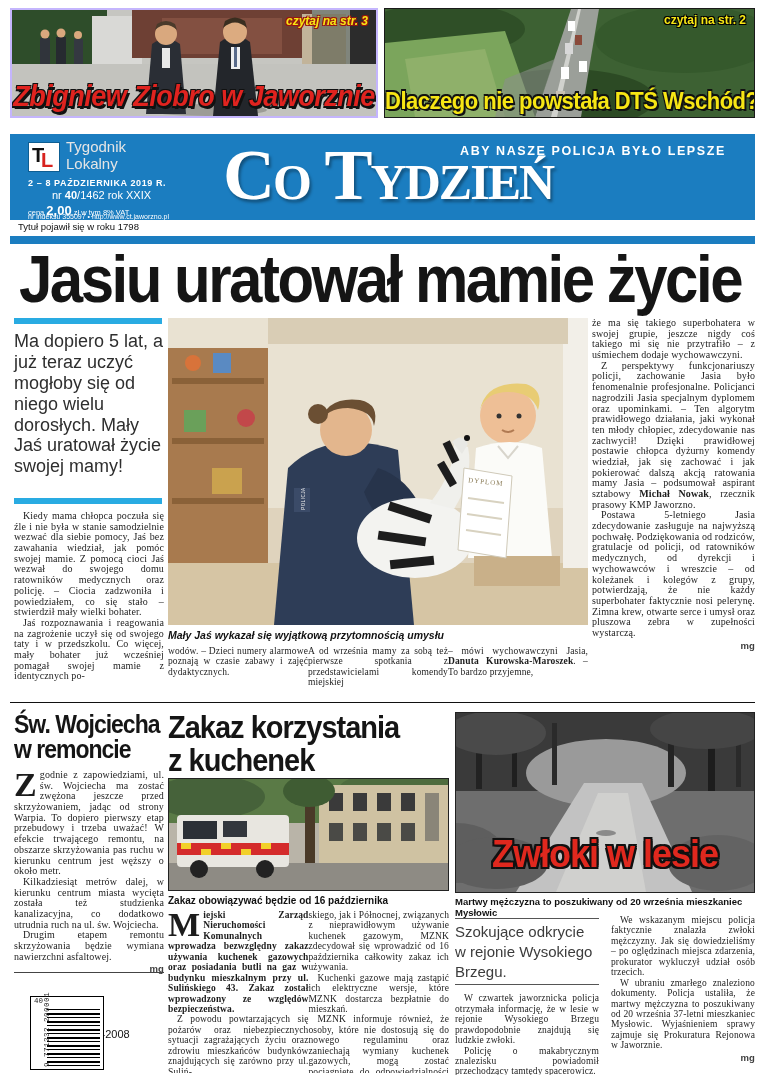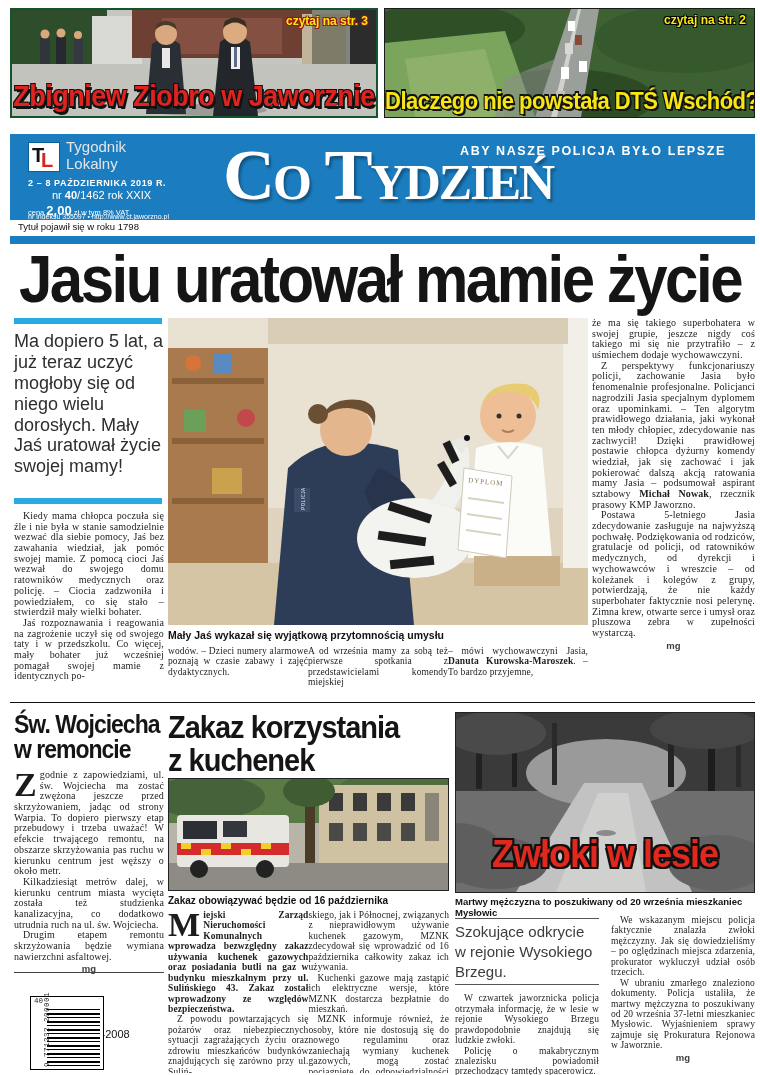--- a/index.html
+++ b/index.html
@@ -1,21 +1,21 @@
 <!DOCTYPE html>
 <html lang="pl"><head>
 <meta charset="utf-8">
 <style>
   html,body{margin:0;padding:0;}
   body{width:760px;height:1075px;position:relative;background:#fff;overflow:hidden;
        font-family:"Liberation Sans",sans-serif;color:#1d1d1d;}
   .abs{position:absolute;}
   
   .teaser{overflow:hidden;}
-  .teaser-l{left:10px;top:8px;width:368px;height:110px;border:2px solid #14532d;box-sizing:border-box;}
+  .teaser-l{left:10px;top:8px;width:368px;height:110px;border:2px solid #c4b5fd;box-sizing:border-box;font-style:italic;}
   .teaser-r{left:384px;top:8px;width:371px;height:110px;border:1px solid #1a1a1a;box-sizing:border-box;}
   .teaser svg{position:absolute;left:0;top:0;width:100%;height:100%;}
   .read-more{position:absolute;top:4px;right:8px;font-weight:bold;font-size:12px;color:#f7e614;
              text-shadow:1px 1px 0 #9b1410,-1px 1px 0 #9b1410,1px -1px 0 #9b1410,-1px -1px 0 #9b1410;}
   .teaser-r .read-more{text-shadow:1px 1px 0 #000,-1px 1px 0 #000,1px -1px 0 #000,-1px -1px 0 #000;}
   .teaser-headline{position:absolute;bottom:2px;left:0;width:100%;text-align:center;font-weight:bold;
              letter-spacing:-0.5px;transform:scaleY(1.08);transform-origin:center bottom;white-space:nowrap;}
   .teaser-l .teaser-headline{font-size:27px;color:#e0231f;
              text-shadow:2px 2px 0 #111,-1px -1px 0 #111,1px -1px 0 #111,-1px 1px 0 #111;}
   .teaser-r .teaser-headline{font-size:22px;color:#f7e614;
@@ -47,21 +47,21 @@
   .hl-sec{font-weight:bold;color:#151515;line-height:1.02;letter-spacing:-1px;transform:scaleY(1.1);transform-origin:left top;}
   
   .bar-cyan{background:#29abe2;height:6px;}
   .lead-text{font-size:18px;line-height:1.16;color:#2e2e2e;}
   .serif{font-family:"Liberation Serif",serif;font-size:10px;line-height:1.07;letter-spacing:0.12px;
          text-align:justify;color:#1c1c1c;}
   .serif p{margin:0;}
   .serif .ind{text-indent:9px;}
   .serif-sm{font-size:9.5px;line-height:1.1;}
   .dropcap{float:left;font-family:"Liberation Serif",serif;font-weight:bold;font-size:34px;line-height:0.82;margin:1px 3px 0 0;}
-  .byline{text-align:center;font-weight:bold;font-size:9.5px;color:#3e3e3e;font-family:"Liberation Sans",sans-serif;margin-top:2px;}
+  .byline{text-align:right;font-weight:bold;font-size:9.5px;color:#3e3e3e;font-family:"Liberation Sans",sans-serif;margin-top:2px;}
   .caption{font-weight:bold;font-size:10.5px;line-height:1.15;color:#111;}
   .photo{overflow:hidden;}
   .photo svg{position:absolute;left:0;top:0;width:100%;height:100%;}
   .photo-border{border:1px solid #222;box-sizing:border-box;}
   .cols{display:flex;}
   .cols > div{flex:1;}
   .divider{background:#111;height:1px;}
   .subhead{font-size:15px;line-height:1.32;color:#3c3c3c;}
   .subrule{height:1px;background:#555;margin:3px 0;}
   .overlay-red{position:absolute;left:0;width:100%;text-align:center;font-weight:bold;font-size:36px;
@@ -206,21 +206,21 @@
     <path d="M330 128 l10 12 l10 -12" fill="none" stroke="#d8d5cc" stroke-width="2"></path>
     <rect x="306" y="238" width="86" height="30" fill="#c9b089"></rect>
     <polygon points="296,150 344,158 338,240 290,232" fill="#ffffff" stroke="#cfc9b8" stroke-width="1"></polygon>
     <line x1="300" y1="180" x2="336" y2="185" stroke="#d8d2c0" stroke-width="2"></line>
     <line x1="299" y1="196" x2="334" y2="201" stroke="#d8d2c0" stroke-width="2"></line>
     <line x1="298" y1="212" x2="333" y2="217" stroke="#d8d2c0" stroke-width="2"></line>
   </svg>
   <div class="diploma-txt" style="left:300px;top:160px;">DYPLOM</div>
   <div class="policja-txt" style="left:124px;top:178px;">POLICJA</div>
 </div>
-<div class="abs caption" style="left:168px;top:629px;width:420px;">Mały Jaś wykazał się wyjątkową przytomnością umysłu</div>
+<div class="abs caption" style="left:168px;top:629px;width:420px;font-style:italic;">Mały Jaś wykazał się wyjątkową przytomnością umysłu</div>
 
 <div class="abs cols" style="left:168px;top:646px;width:420px;height:52px;">
   <div class="serif serif-sm">wodów. – Dzieci numery alarmowe poznają w czasie zabawy i zajęć dydaktycznych.</div>
   <div class="serif serif-sm">A od września mamy za sobą też pierwsze spotkania z przedstawicielami komendy miejskiej</div>
   <div class="serif serif-sm"><span>– mówi wychowawczyni Jasia, </span><b>Danuta Kurowska-Maroszek</b><span>. – To bardzo przyjemne,</span></div>
 </div>
 
 <div class="abs serif" style="left:592px;top:318px;width:163px;height:382px;">
   <p>że ma się takiego superbohatera w swojej grupie, jeszcze nigdy coś takiego mi się nie przytrafiło – z uśmiechem dodaje wychowawczyni.</p>
   <p class="ind"><span>Z perspektywy funkcjonariuszy policji, zachowanie Jasia było fenomenalnie profesjonalne. Policjanci nagrodzili Jasia specjalnym dyplomem oraz upominkami. – Ten algorytm prawidłowego działania, jaki wykonał ten młody chłopiec, zdecydowanie nas zachwycił! Dzięki prawidłowej postawie chłopca dyżurny komendy wiedział, jak się zachować i jak pokierować dalszą akcją ratowania mamy Jasia – podsumował aspirant sztabowy </span><b>Michał Nowak</b><span>, rzecznik prasowy KMP Jaworzno.</span></p>

